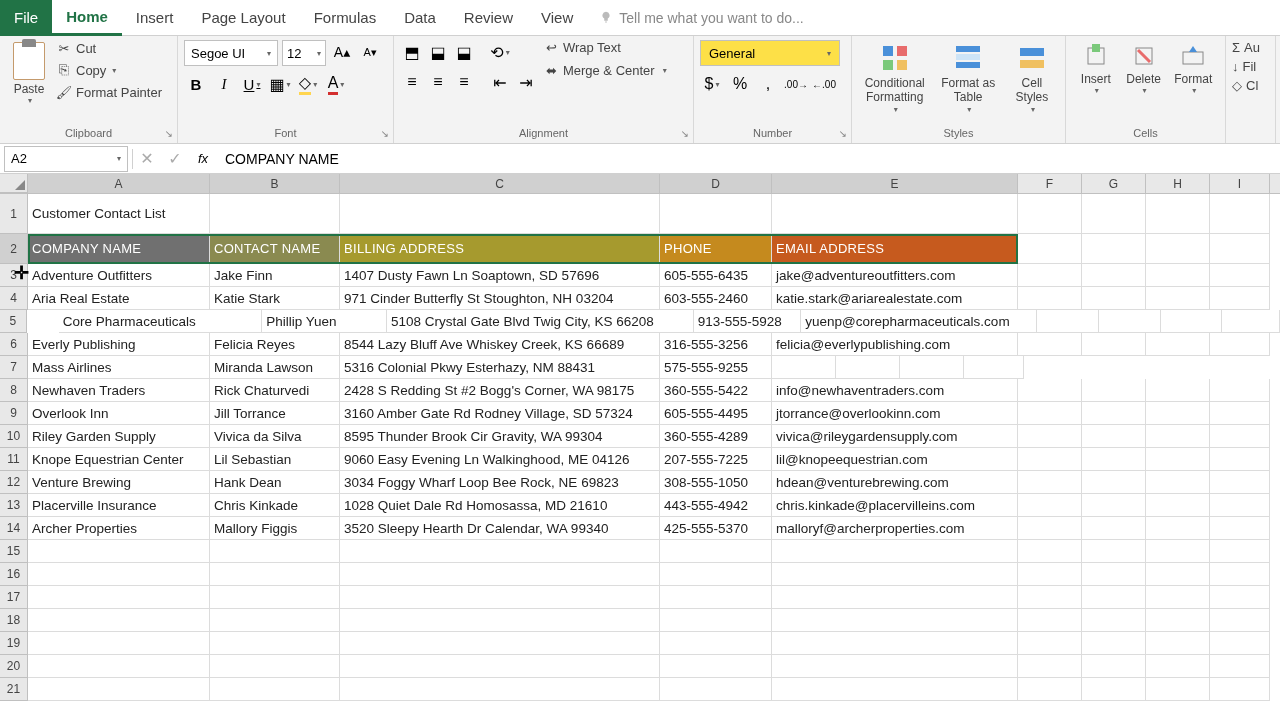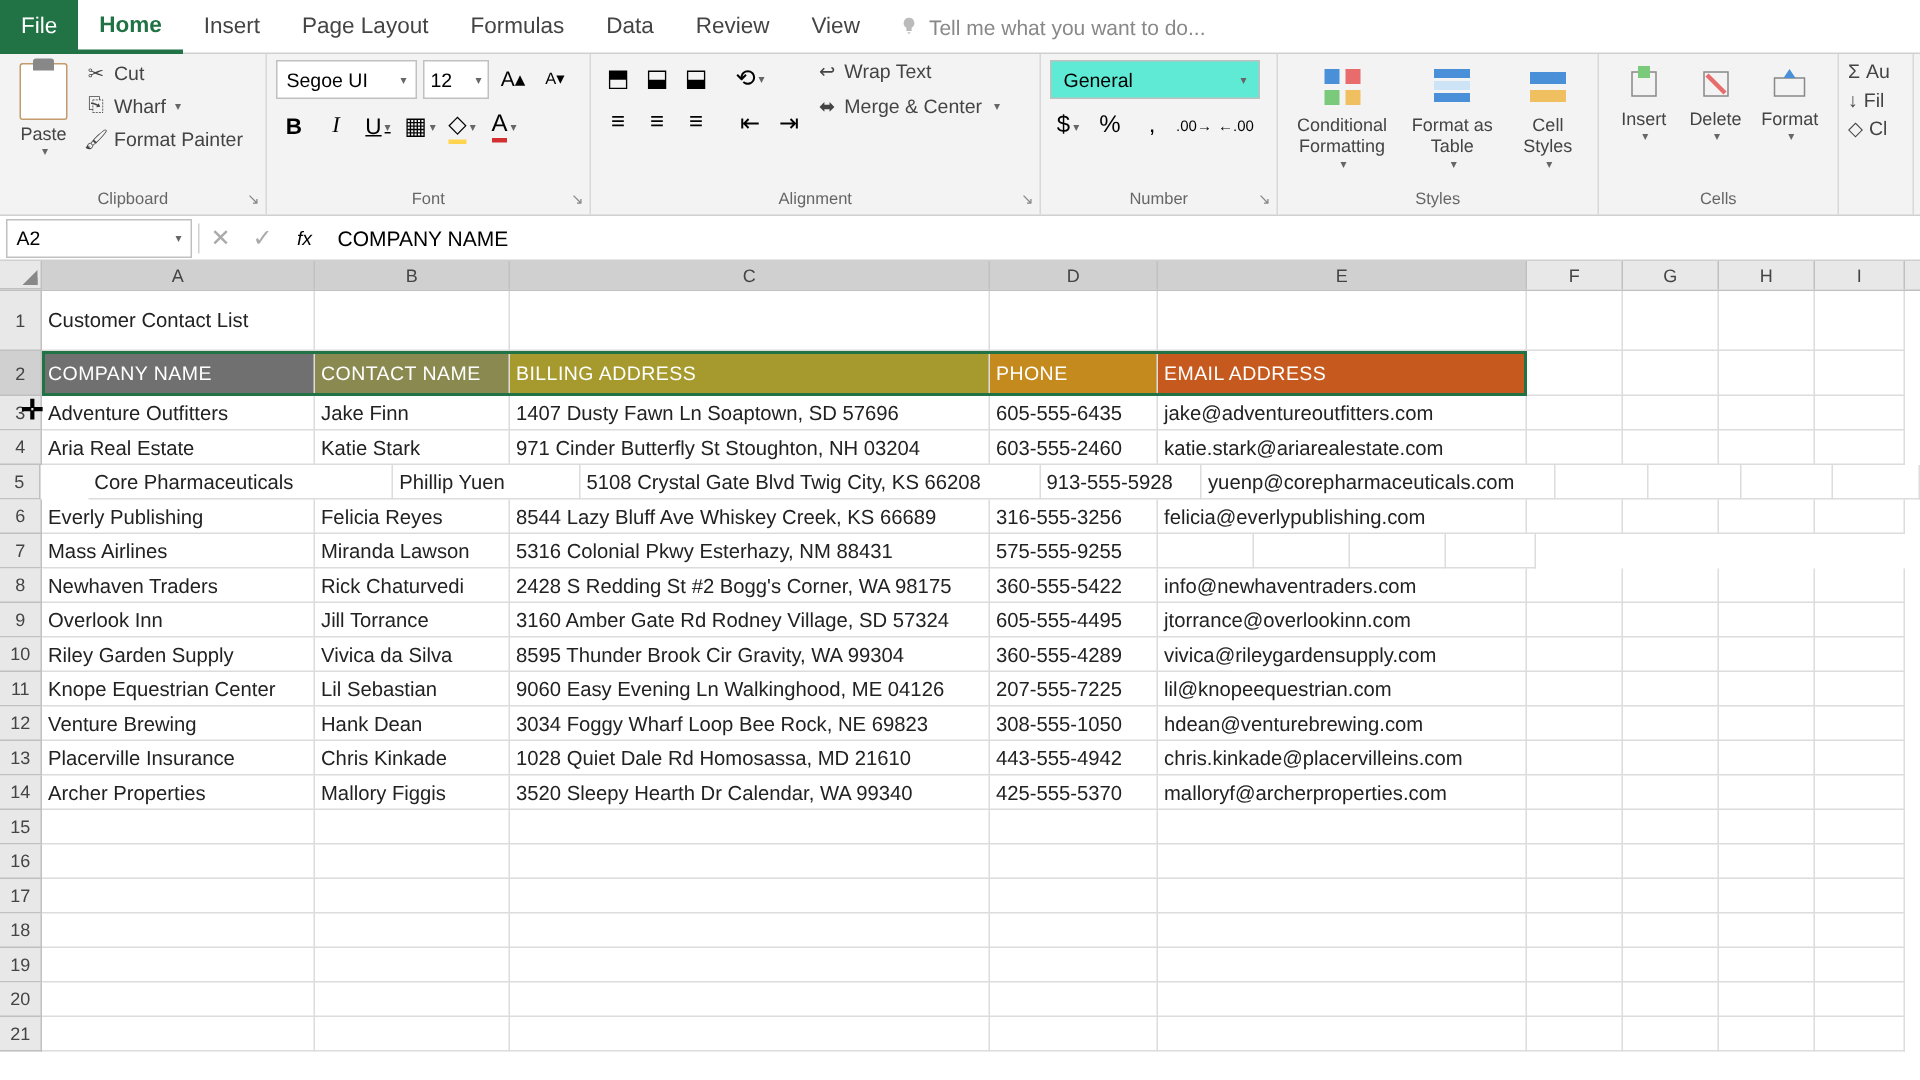--- a/index.html
+++ b/index.html
@@ -38,21 +38,21 @@
 .italic { font-style: italic; font-size: 15px; font-family: Georgia, serif; }
 .underline { text-decoration: underline; font-size: 15px; }
 .dropdown-arrow { font-size: 8px; color: #666; margin-left: 2px; }
 
 
 .align-grid { display: flex; gap: 2px; }
 .wrap-merge { margin-left: 8px; display: flex; flex-direction: column; gap: 8px; }
 .wm-btn { display: flex; align-items: center; gap: 6px; font-size: 13px; color: #444; cursor: pointer; }
 
 
-.number-format { width: 140px; height: 26px; border: 1px solid #c0c0c0; background: #5eead4; font-size: 13px; padding: 0 8px; display: flex; align-items: center; justify-content: space-between; margin-bottom: 6px; gap: 36px; }
+.number-format { width: 140px; height: 26px; border: 1px solid #c0c0c0; background: #fde047; font-size: 13px; padding: 0 8px; display: flex; align-items: center; justify-content: space-between; margin-bottom: 6px; gap: 36px; }
 .num-row { display: flex; gap: 4px; }
 
 
 .big-btn { display: flex; flex-direction: column; align-items: center; width: 76px; cursor: pointer; padding: 2px; font-size: 12px; color: #444; text-align: center; line-height: 1.2; }
 .big-btn svg, .big-btn .big-icon { margin-bottom: 2px; }
 
 
 .formula-bar { display: flex; align-items: center; height: 30px; border-bottom: 1px solid #d0d0d0; background: #fff; }
 .name-box { width: 124px; height: 26px; border: 1px solid #c0c0c0; margin: 0 4px; display: flex; align-items: center; justify-content: space-between; padding: 0 6px; font-size: 13px; }
 .fb-btn { width: 28px; height: 26px; display: flex; align-items: center; justify-content: center; color: #aaa; cursor: pointer; }
@@ -114,21 +114,21 @@
         <span class="paste-label">Paste</span>
         <span class="dropdown-arrow">▾</span>
       </div>
       <div class="clip-list">
         <div class="clip-item">
           <span class="small-icon">✂</span>
           <span>Cut</span>
         </div>
         <div class="clip-item">
           <span class="small-icon">⎘</span>
-          <span>Wharf</span>
+          <span>Copy</span>
           <span class="dropdown-arrow">▾</span>
         </div>
         <div class="clip-item">
           <span class="small-icon">🖌</span>
           <span>Format Painter</span>
         </div>
       </div>
     </div>
     <div class="ribbon-group-label">Clipboard</div>
     <div class="ribbon-dialog-launcher">↘</div>

